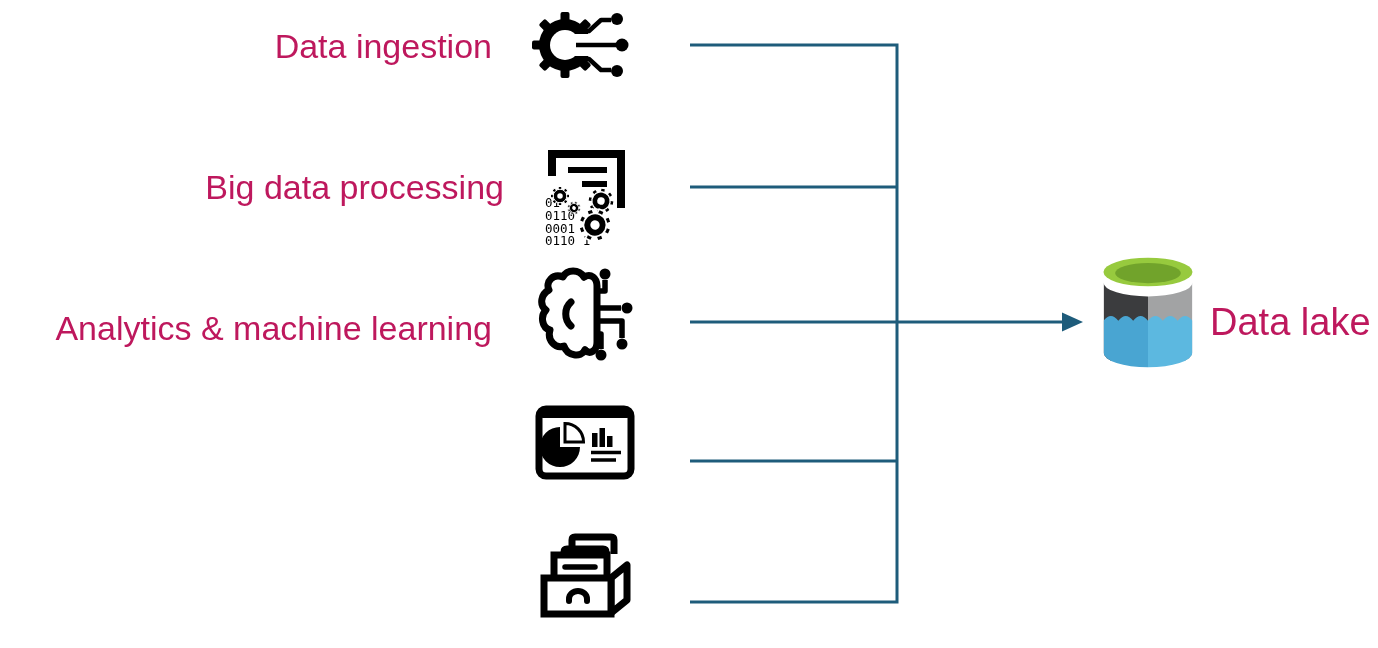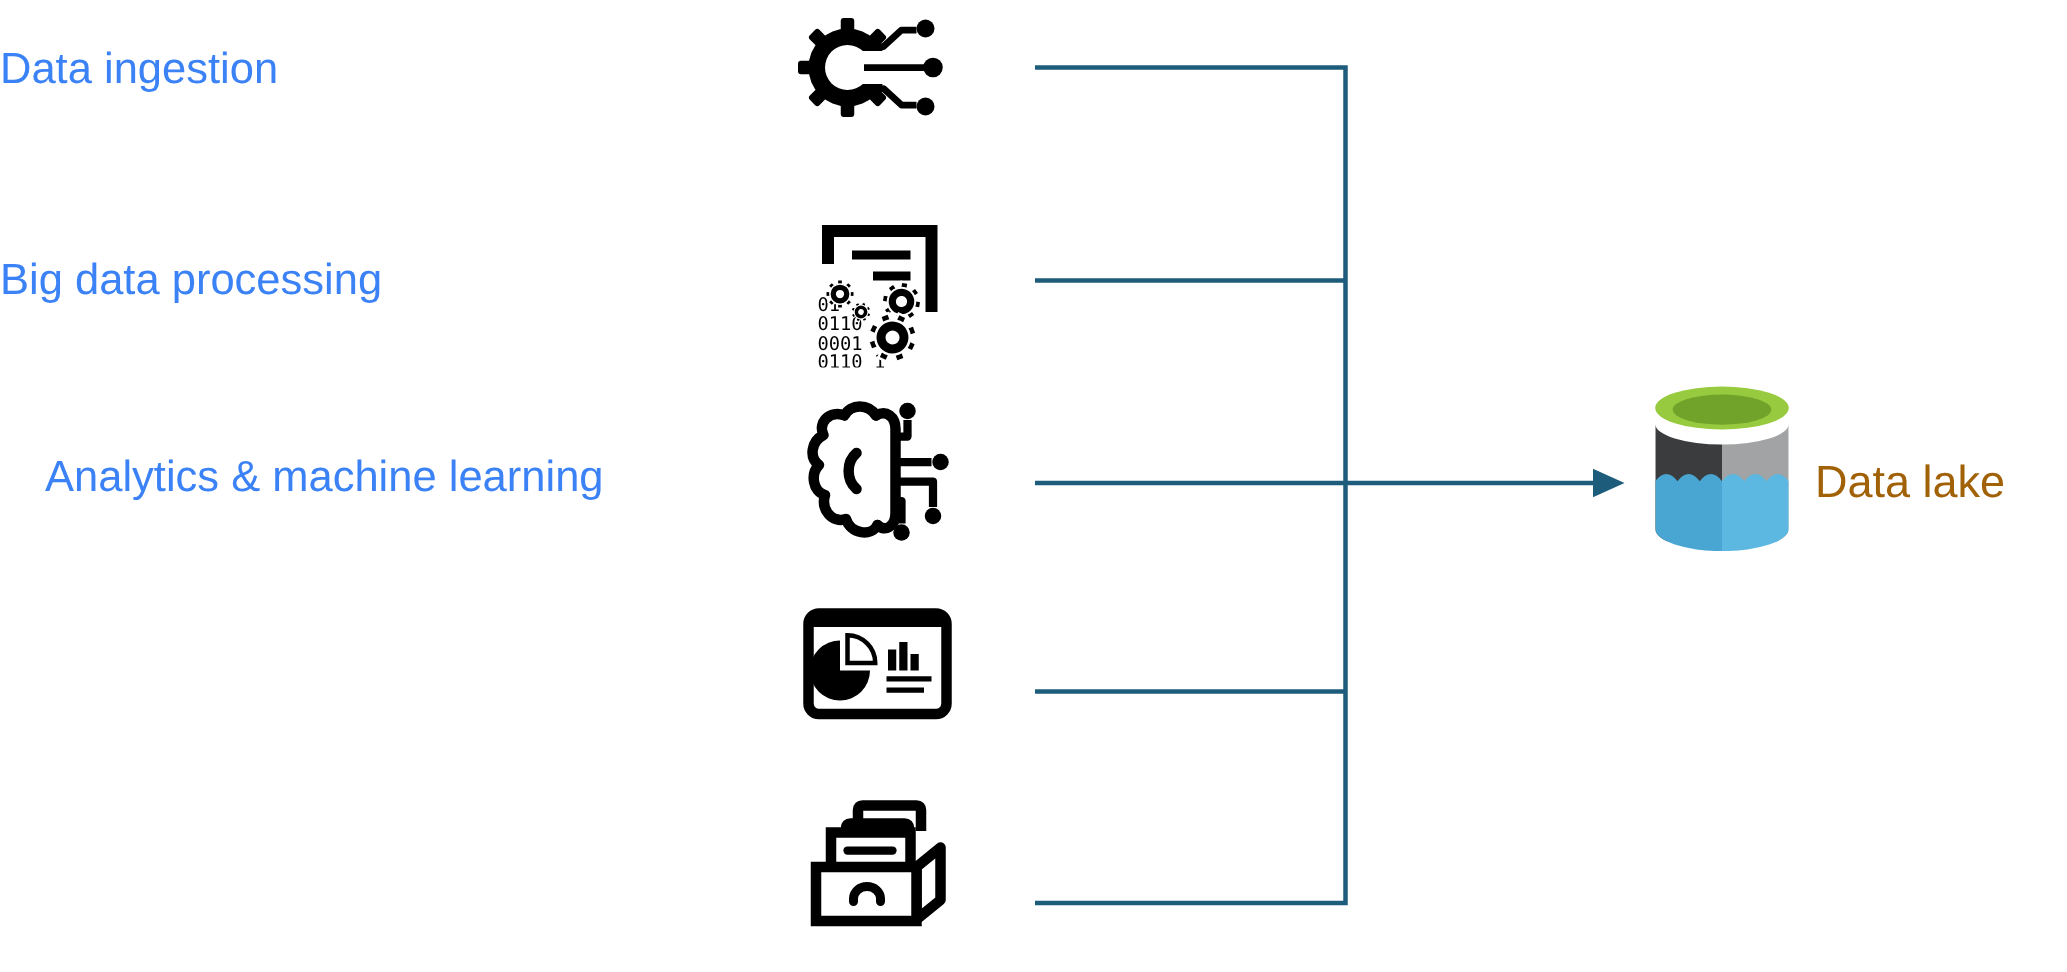--- a/index.html
+++ b/index.html
@@ -1,39 +1,39 @@
 <!DOCTYPE html>
 <html><head>
 <meta charset="utf-8">
 <style>
   html,body{margin:0;padding:0;background:#fff;}
   .canvas{
     position:relative;width:1378px;height:648px;background:#ffffff;
     font-family:"Liberation Sans",sans-serif;overflow:hidden;
   }
   .row-label{
-    position:absolute;left:0;width:492px;
-    font-size:29px;color:#3b82f6;height:40px;line-height:40px;white-space:nowrap;
+    position:absolute;left:0;width:492px;text-align:right;
+    font-size:34px;color:#be185d;height:40px;line-height:40px;white-space:nowrap;
   }
   .lbl-1{top:26px;}
-  .lbl-2{top:167px;}
-  .lbl-3{top:298px;padding-left:30px;}
+  .lbl-2{top:167px;padding-left:12px;}
+  .lbl-3{top:308px;}
   .lbl-4{top:426px;}
   .lbl-5{top:558px;}
   .icon{position:absolute;}
   .icon-1{left:528px;top:5px;width:112px;height:80px;}
   .icon-2{left:543px;top:145px;width:90px;height:100px;}
   .icon-3{left:538px;top:264px;width:95px;height:100px;}
   .icon-4{left:535px;top:405px;width:100px;height:75px;}
   .icon-5{left:532px;top:524px;width:100px;height:105px;}
   .connector-layer{position:absolute;left:0;top:0;width:1378px;height:648px;}
   .lake-icon{position:absolute;left:1095px;top:255px;width:106px;height:122px;}
   .lake-label{
     position:absolute;left:1210px;top:302px;height:40px;line-height:40px;
-    font-size:30px;color:#a16207;white-space:nowrap;
+    font-size:38px;color:#be185d;white-space:nowrap;
   }
   .bin{font-family:"DejaVu Sans Mono",monospace;font-size:12.5px;fill:#000;}
 </style>
 </head>
 <body>
 
 <div class="canvas">
 
   <svg class="connector-layer" viewBox="0 0 1378 648" aria-hidden="true">
     <path d="M690 45 H897 M690 187 H897 M690 322 H1064 M690 461 H897 M690 602 H897 M897 43.5 V603.5" fill="none" stroke-width="3" stroke="#1E5C7B"></path>

